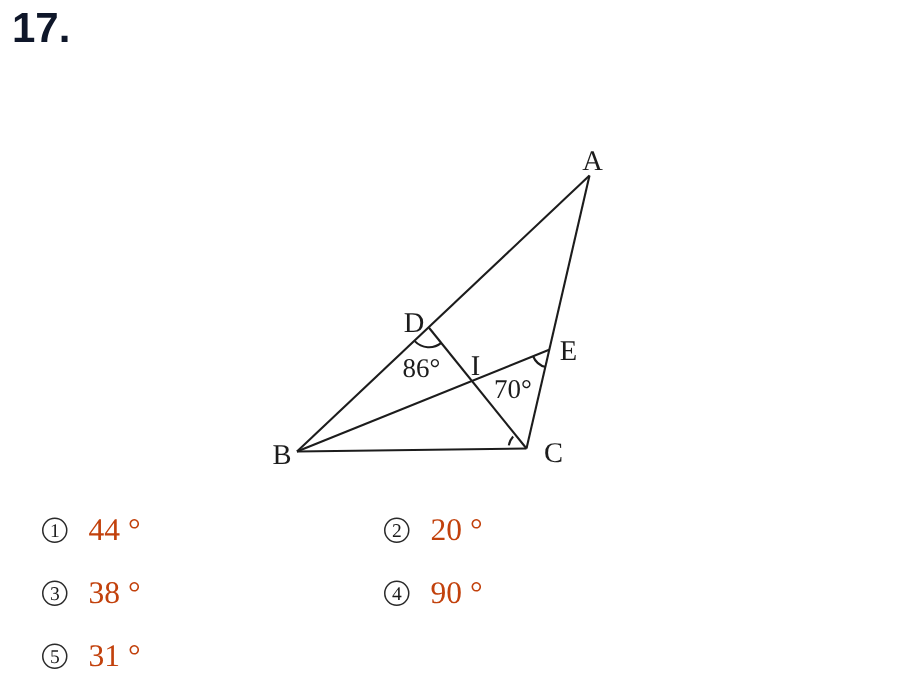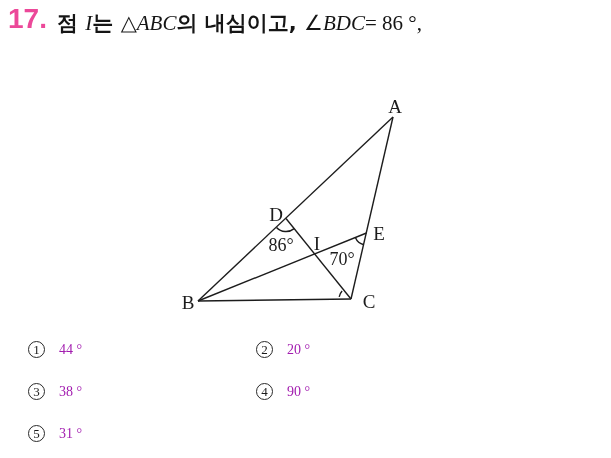--- a/index.html
+++ b/index.html
@@ -1,52 +1,51 @@
 <!DOCTYPE html>
 <html><head>
 <meta charset="utf-8">
 <style>
   html,body{margin:0;padding:0;background:#ffffff;}
   #page{position:relative;width:611px;height:458px;background:#ffffff;overflow:hidden;
         font-family:"Liberation Serif",serif;color:#141414;}
   
   #qnum{position:absolute;left:8px;top:3px;font-family:"Liberation Sans",sans-serif;
-        font-weight:700;font-size:28px;color:#ec4899;}
+        font-weight:700;font-size:28px;color:#0f172a;}
   .qline{position:absolute;font-size:21px;white-space:nowrap;color:#151515;}
   #qline1{left:57px;top:9px;}
   #qline2{left:50px;top:47px;}
   .k{font-family:"DejaVu Sans","Liberation Sans",sans-serif;font-weight:700;}
   .mi{font-family:"Liberation Serif",serif;font-style:italic;}
   .mu{font-family:"Liberation Serif",serif;font-style:normal;}
   
   #diagram{position:absolute;left:0;top:0;width:611px;height:458px;}
   #diagram line, #diagram path{stroke:#1c1c1c;stroke-width:1.4;fill:none;}
   #diagram text{fill:#1c1c1c;font-family:"Liberation Serif",serif;font-size:19px;}
   #diagram text.ang{font-size:18px;}
   
   .choice{position:absolute;display:flex;align-items:center;gap:14px;}
   .cnum{display:inline-flex;align-items:center;justify-content:center;
         width:17px;height:17px;border:1.4px solid #2a2a2a;border-radius:50%;
         font-family:"Liberation Serif",serif;font-size:13px;line-height:1;color:#1a1a1a;
         box-sizing:border-box;}
-  .cval{font-family:"Liberation Serif",serif;font-size:14px;color:#a21caf;white-space:nowrap;text-align:center;}
+  .cval{font-family:"Liberation Serif",serif;font-size:21px;color:#c2410c;white-space:nowrap;text-align:center;}
   #choice-1{left:28px;top:341px;}
   #choice-2{left:256px;top:341px;}
   #choice-3{left:28px;top:383px;}
   #choice-4{left:256px;top:383px;}
   #choice-5{left:28px;top:425px;}
 </style>
 </head>
 <body>
 
 <div id="page">
 
   <div id="qnum">17.</div>
 
-  <div id="qline1" class="qline"><span class="k">점 </span><span class="mi">I</span><span class="k">는 </span><span class="mu">△</span><span class="mi">ABC</span><span class="k">의 내심이고, </span><span class="mu">∠</span><span class="mi">BDC</span><span class="mu">= 86 °,</span></div>
 
 
   <svg id="diagram" viewBox="0 0 611 458">
 
     <line x1="393" y1="117" x2="198" y2="301"></line>
     <line x1="198" y1="301" x2="351" y2="299"></line>
     <line x1="393" y1="117" x2="351" y2="299"></line>
 
     <line x1="286" y1="218.5" x2="351" y2="299"></line>
     <line x1="198" y1="301" x2="366.5" y2="233"></line>

